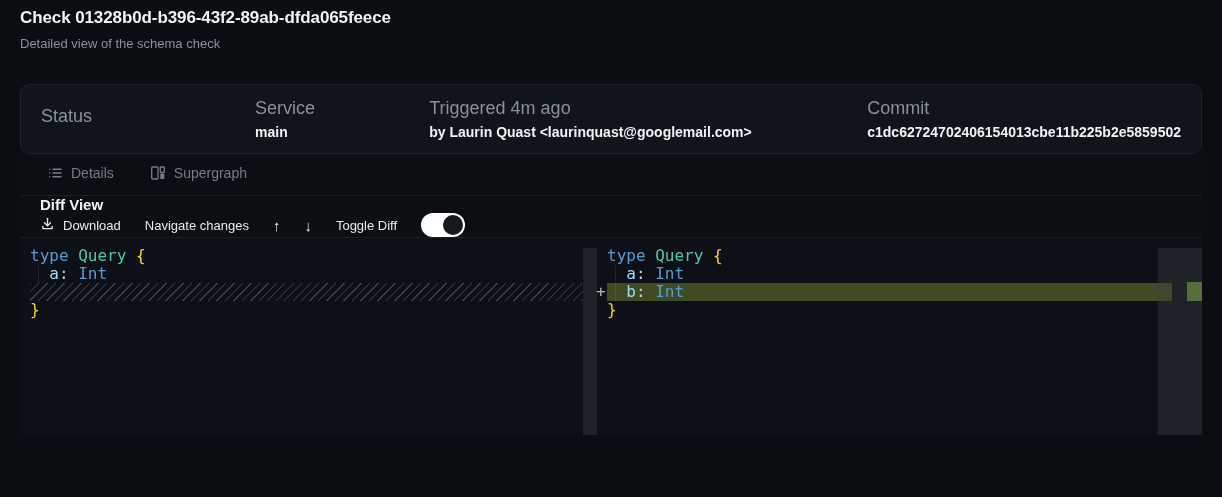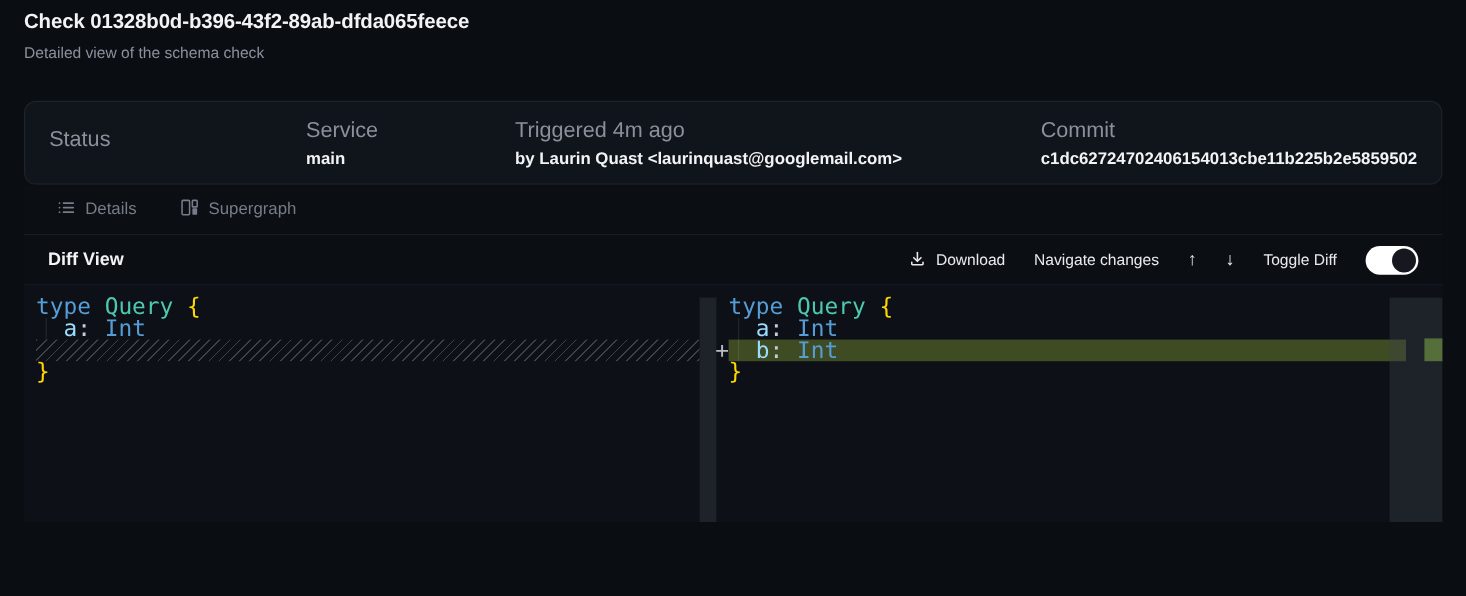--- a/index.html
+++ b/index.html
@@ -35,31 +35,31 @@
   .gtab { padding: 0 18px; display: flex; align-items: center; gap: 8px; font-size: 14px; color: var(--text-dim); cursor: pointer; white-space: nowrap; }
   .gtab.active { background: var(--panel-bg); color: #e9ebee; }
   .gtab svg { flex: 0 0 auto; }
 
   
   .panel { background: var(--panel-bg); }
   .view-tabs { height: 42px; display: flex; align-items: center; gap: 10px; padding: 0 14px; border-bottom: 1px solid var(--row-border); }
   .vtab { display: flex; align-items: flex-start; gap: 8px; font-size: 14px; color: var(--text-dim); padding: 7px 12px; border: 1px solid transparent; border-radius: 8px; cursor: pointer; background: none; font-family: inherit; }
   .vtab.active { color: #eceef1; border-color: var(--tab-active-border); }
 
-  .diff-toolbar { height: 42px; display: flex; align-items: center; justify-content: space-between; padding: 0 20px; border-bottom: 1px solid var(--row-border); }
+  .diff-toolbar { height: 42px; display: flex; align-items: flex-start; justify-content: space-between; padding: 0 20px; border-bottom: 1px solid var(--row-border); flex-direction: column; }
   .diff-title { font-size: 15px; font-weight: 700; color: var(--text-primary); }
   .controls { display: flex; align-items: center; gap: 24px; font-size: 13px; color: #e8eaed; }
   .ctrl { display: flex; align-items: center; gap: 8px; background: none; border: none; color: inherit; font-family: inherit; font-size: 13px; cursor: pointer; }
   .arrow-btn { font-size: 15px; }
   .switch { width: 44px; height: 24px; border-radius: 12px; background: var(--toggle-track); position: relative; cursor: pointer; }
   .knob { position: absolute; right: 2px; top: 2px; width: 20px; height: 20px; border-radius: 50%; background: var(--toggle-knob); }
 
   
   .editor { position: relative; height: 197px; background: var(--editor-bg);
-            font-family: "DejaVu Sans Mono", "Liberation Mono", monospace; font-size: 19px; line-height: 18px; }
+            font-family: "DejaVu Sans Mono", "Liberation Mono", monospace; font-size: 16px; line-height: 18px; }
   .pane { position: absolute; top: 0; height: 100%; overflow: hidden; }
   .pane-left  { left: 0; width: 563px; }
   .pane-right { left: 587px; width: 595px; }
   .pane-left .code  { padding: 9px 0 0 10px; }
   .pane-right .code { padding: 9px 0 0 0; }
   .cl { height: 18px; white-space: pre; }
   .pane-right .cl.added { background: linear-gradient(90deg, var(--added-line-bg) 0, var(--added-line-bg) 565px, transparent 565px); }
   .cl.spacer { background: repeating-linear-gradient(135deg, rgba(198,204,214,0.26) 0 1px, transparent 1px 6px); }
   .tk-keyword { color: var(--tok-keyword); }
   .tk-typename { color: var(--tok-typename); }

